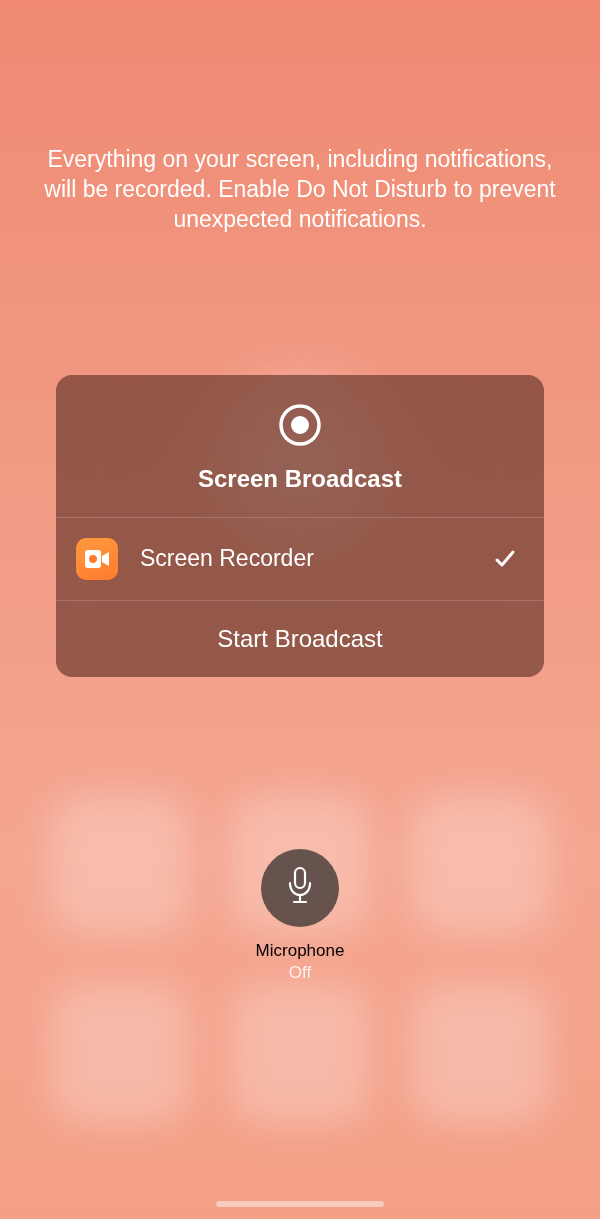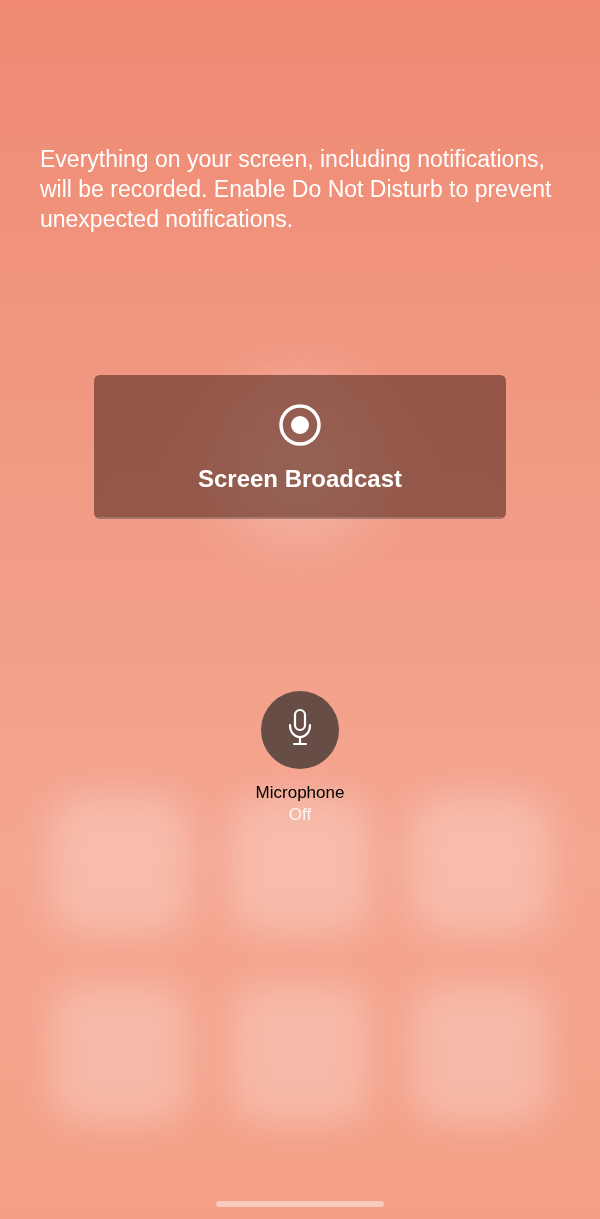--- a/index.html
+++ b/index.html
@@ -58,28 +58,28 @@
       flex-direction: column;
       align-items: center;
     }
     .info-text {
       margin-top: 145px;
       padding: 0 40px;
       color: #ffffff;
       font-size: 23px;
       font-weight: 500;
       line-height: 1.3;
-      text-align: left;
+      text-align: center;
     }
     .card {
       margin-top: 140px;
-      width: 412px;
+      width: 488px;
       background: rgba(90, 45, 35, 0.62);
       backdrop-filter: blur(20px);
-      border-radius: 6px;
+      border-radius: 16px;
       overflow: hidden;
     }
     .card-header {
       display: flex;
       flex-direction: column;
       align-items: center;
       padding: 28px 0 24px 0;
     }
     .record-icon {
       width: 44px;
@@ -207,23 +207,41 @@
         <svg width="44" height="44" viewBox="0 0 44 44">
           <circle cx="22" cy="22" r="19" fill="none" stroke="#ffffff" stroke-width="3.5"></circle>
           <circle cx="22" cy="22" r="9" fill="#ffffff"></circle>
         </svg>
       </div>
       <div class="card-title">Screen Broadcast</div>
     </div>
 
     <div class="divider"></div>
 
+    <div class="app-row">
+      <div class="app-icon">
+        <svg width="24" height="20" viewBox="0 0 24 20">
+          <rect x="0" y="1" width="16" height="18" rx="3" fill="#ffffff"></rect>
+          <path d="M 17 7 L 24 3 L 24 17 L 17 13 Z" fill="#ffffff"></path>
+          <circle cx="8" cy="10" r="4" fill="#ff7b2e"></circle>
+        </svg>
+      </div>
+      <div class="app-label">Screen Recorder</div>
+      <div class="check-icon">
+        <svg width="24" height="24" viewBox="0 0 24 24">
+          <path d="M 4 13 L 9 18 L 20 5" fill="none" stroke="#ffffff" stroke-width="3" stroke-linecap="round" stroke-linejoin="round"></path>
+        </svg>
+      </div>
+    </div>
 
     <div class="divider"></div>
 
+    <div class="start-row">
+      <div class="start-label">Start Broadcast</div>
+    </div>
   </div>
 
   <div class="mic-section">
     <div class="mic-button">
       <span>
         <svg width="30" height="40" viewBox="0 0 30 40">
           <rect x="10" y="2" width="10" height="20" rx="5" fill="none" stroke="#ffffff" stroke-width="2.2"></rect>
           <path d="M 5 17 C 5 25 10 29 15 29 C 20 29 25 25 25 17" fill="none" stroke="#ffffff" stroke-width="2.2" stroke-linecap="round"></path>
           <line x1="15" y1="29" x2="15" y2="35" stroke="#ffffff" stroke-width="2.2" stroke-linecap="round"></line>
           <line x1="9" y1="36" x2="21" y2="36" stroke="#ffffff" stroke-width="2.2" stroke-linecap="round"></line>

